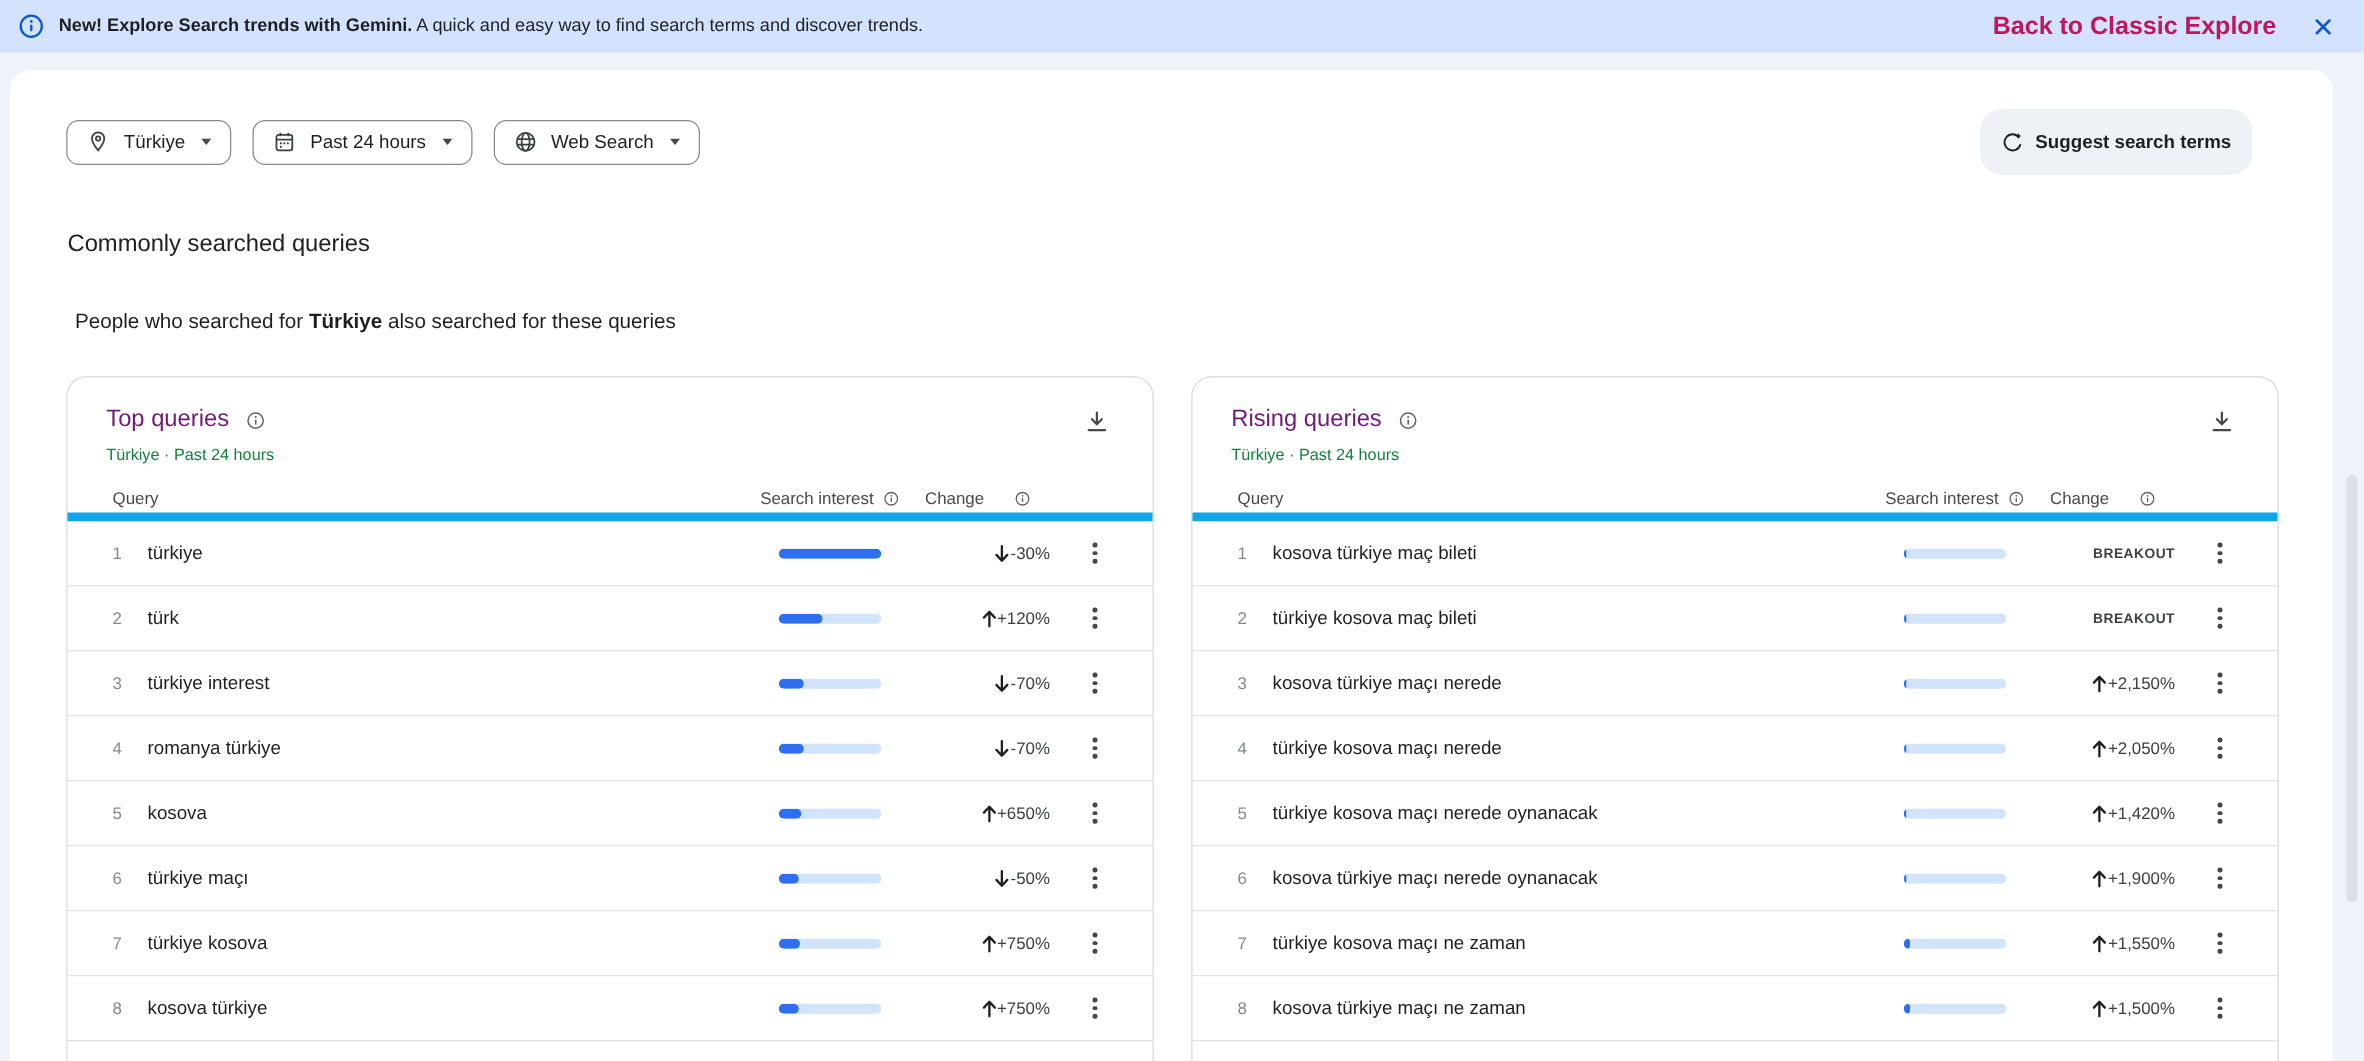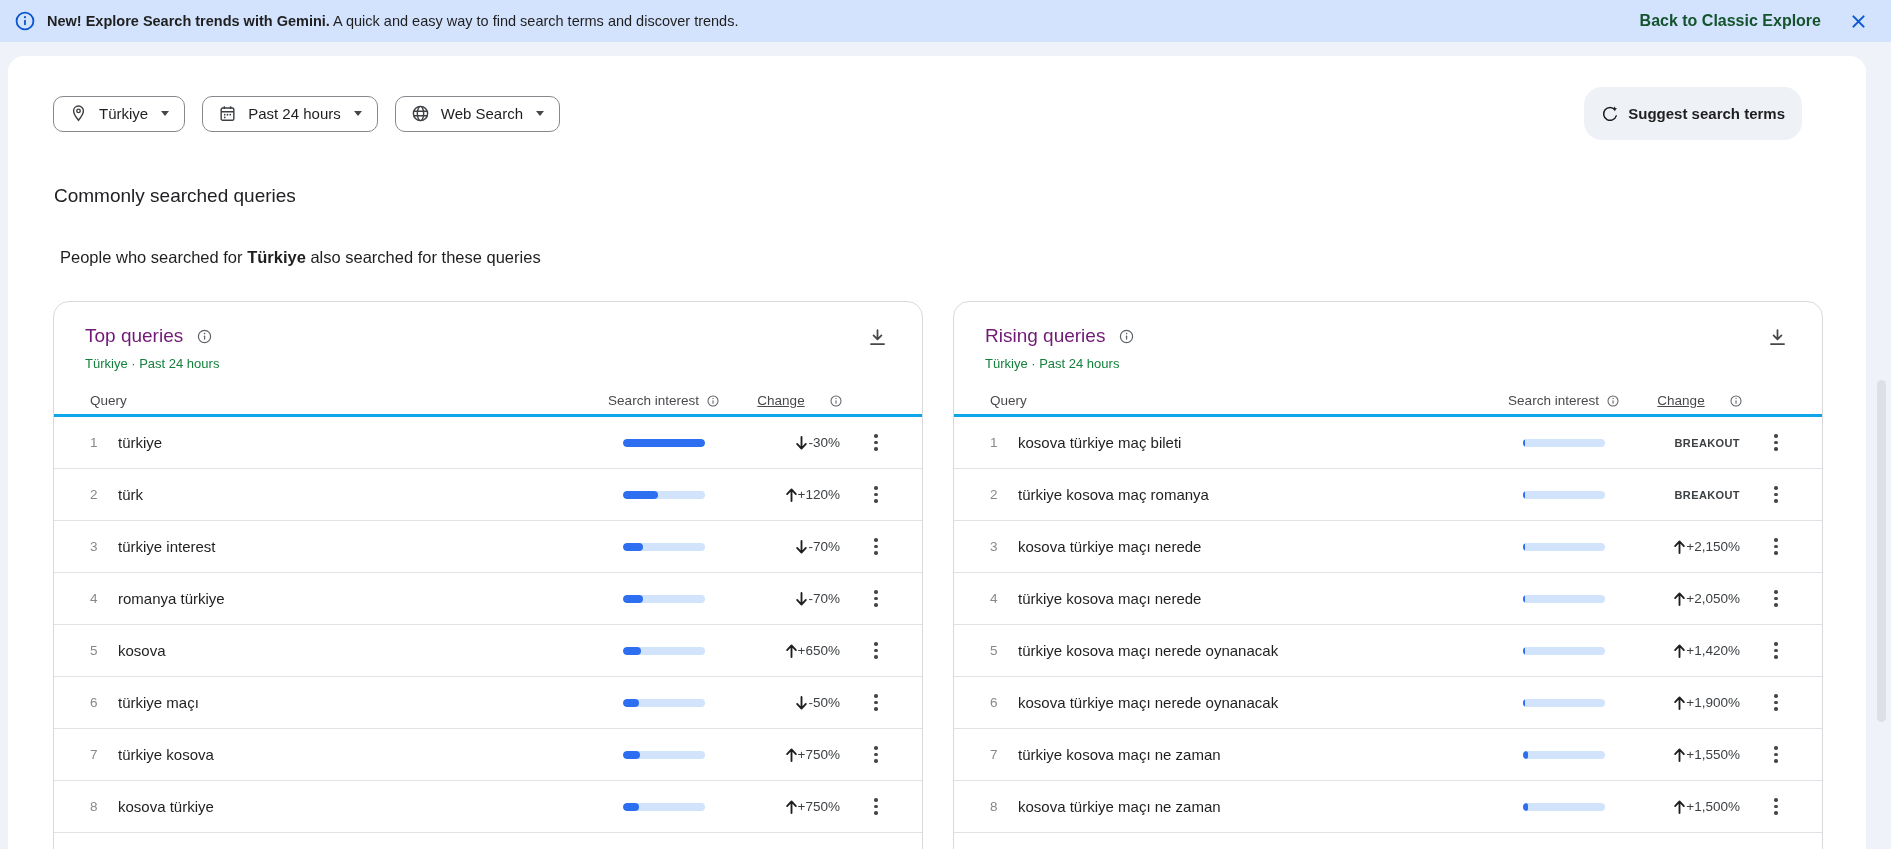--- a/index.html
+++ b/index.html
@@ -6,22 +6,22 @@
   html,body { width:1891px; height:849px; overflow:hidden;
     font-family:"Liberation Sans","DejaVu Sans",sans-serif;
     background:#eff3f9; color:#1f1f1f; }
 
   
   .banner { height:42px; background:#d3e3fd; display:flex; align-items:center;
     padding:0 23px 0 14px; }
   .banner-icon { width:22px; height:22px; flex:none; }
   .banner-text { margin-left:11px; font-size:14.5px; color:#1f1f1f; }
   .banner-text b { font-weight:700; }
-  .banner-link { margin-left:auto; font-size:16px; font-weight:600;
-    color:#14532d; cursor:pointer; text-decoration:none; }
+  .banner-link { margin-left:auto; font-size:20px; font-weight:600;
+    color:#be185d; cursor:pointer; text-decoration:none; }
   .banner-close { margin-left:27px; width:20px; height:20px; display:flex;
     align-items:center; justify-content:center; cursor:pointer; }
 
   
   .panel { position:absolute; left:8px; top:56px; width:1858px; bottom:0;
     background:#ffffff; border-radius:16px 16px 0 0; overflow:hidden; }
 
   
   .scroll-thumb { position:absolute; right:5px; top:380px; width:9px; height:342px;
     background:#dde0e4; border-radius:5px; }
@@ -52,28 +52,28 @@
     background:#fff; }
   .card-head { display:flex; align-items:flex-start; padding:23px 32px 0 31px; }
   .card-title-row { display:flex; align-items:center; }
   .card-title { font-size:19px; font-weight:500; color:#701a75; }
   .title-info { margin-left:13px; display:flex; cursor:pointer; }
   .card-sub { margin:6px 0 0 31px; font-size:13px; color:#15803d; }
   .dl-btn { margin-left:auto; background:none; border:none; cursor:pointer;
     padding:2px; display:flex; }
 
   .thead { display:flex; align-items:center; height:30px; margin-top:16px;
-    padding:0 18px 0 36px; border-bottom:3px solid #0ea5e9;
+    padding:0 18px 0 36px; border-bottom:7px solid #0ea5e9;
     font-size:13.5px; color:#47494c; }
   .th-query { flex:1; }
   .th-interest { width:82px; flex:none; display:flex; align-items:center;
     justify-content:center; gap:7px; white-space:nowrap; }
   .th-change { width:120px; flex:none; margin-left:23px; display:flex;
-    align-items:center; justify-content:center; gap:24px; white-space:nowrap;
-    transform:translateX(12px);text-decoration:underline; }
+    align-items:center; justify-content:flex-start; gap:24px; white-space:nowrap;
+    transform:translateX(12px); }
   .th-spacer { width:56px; flex:none; }
 
   .qrow { display:flex; align-items:center; height:52px;
     border-bottom:1px solid #e0e2e5; padding:0 18px 0 36px; }
   .rank { width:28px; flex:none; font-size:13.5px; color:#85898d; }
   .qtext { flex:1; font-size:15px; color:#1f1f1f; padding-right:10px;
     white-space:nowrap; overflow:hidden; cursor:pointer; }
   .bar { width:82px; height:8px; flex:none; border-radius:5px;
     background:#d2e3fc; position:relative; overflow:hidden; }
   .bar-fill { position:absolute; left:0; top:0; bottom:0; border-radius:5px;
@@ -460,21 +460,21 @@
             <div class="kebab-cell">
               <button class="kebab">
                 <i></i>
                 <i></i>
                 <i></i>
               </button>
             </div>
           </div>
           <div class="qrow">
             <span class="rank">2</span>
-            <span class="qtext">türkiye kosova maç romanya</span>
+            <span class="qtext">türkiye kosova maç bileti</span>
             <div class="bar">
               <div class="bar-fill" style="width: 3%;"></div>
             </div>
             <div class="chg">
               <span class="breakout">BREAKOUT</span>
             </div>
             <div class="kebab-cell">
               <button class="kebab">
                 <i></i>
                 <i></i>

